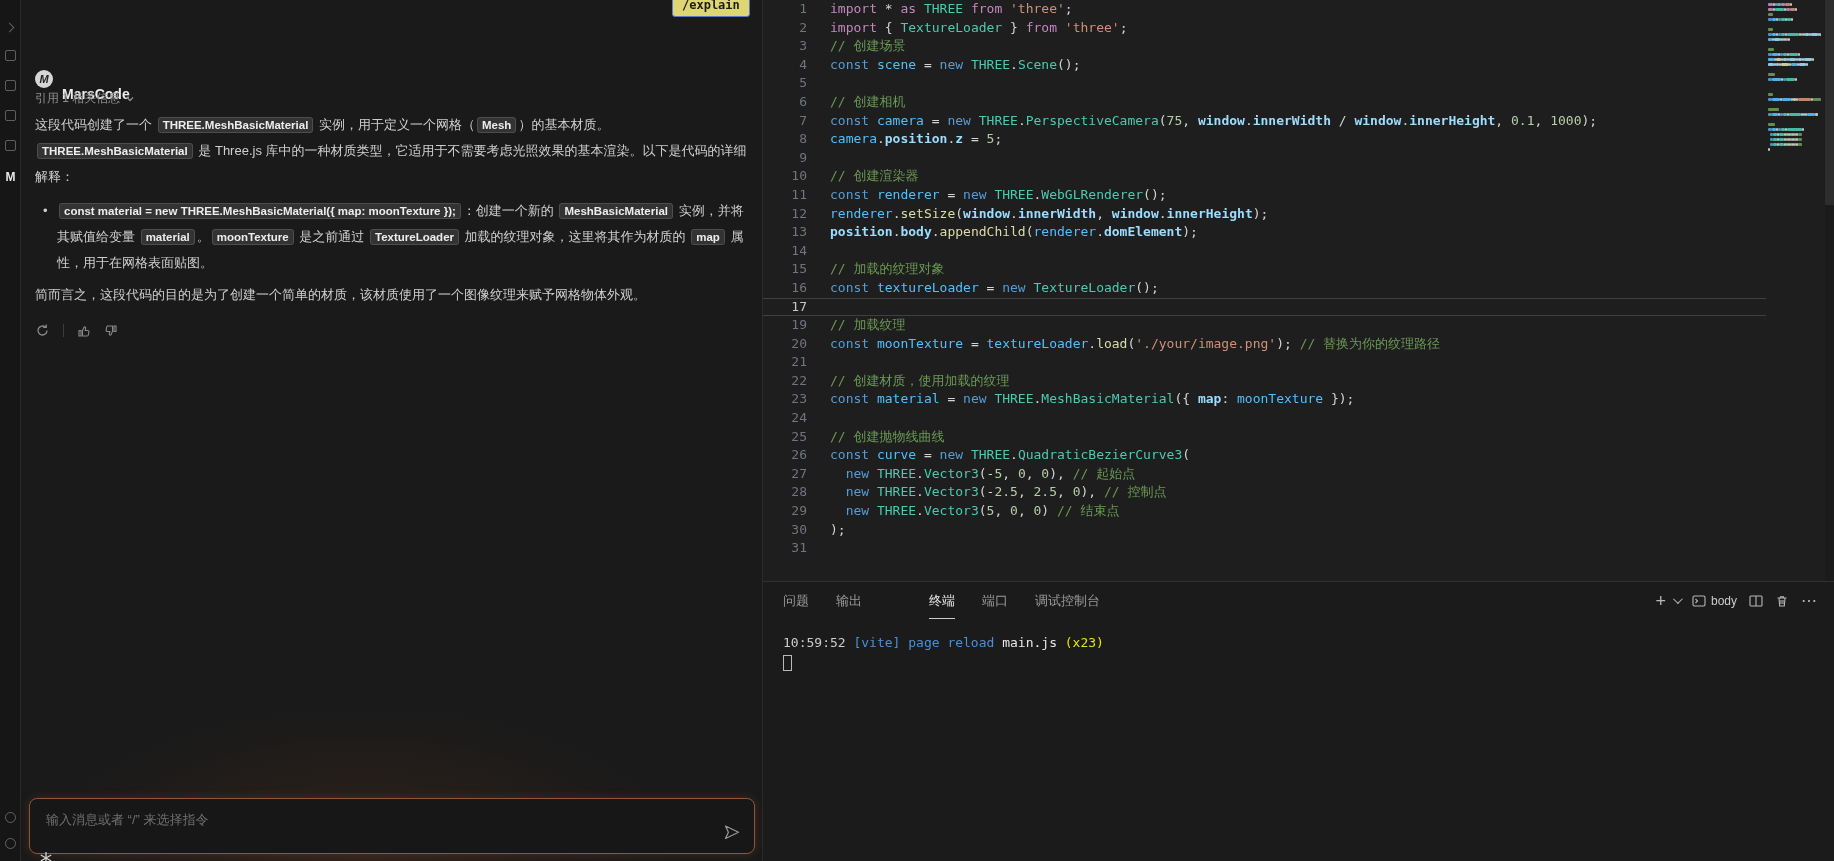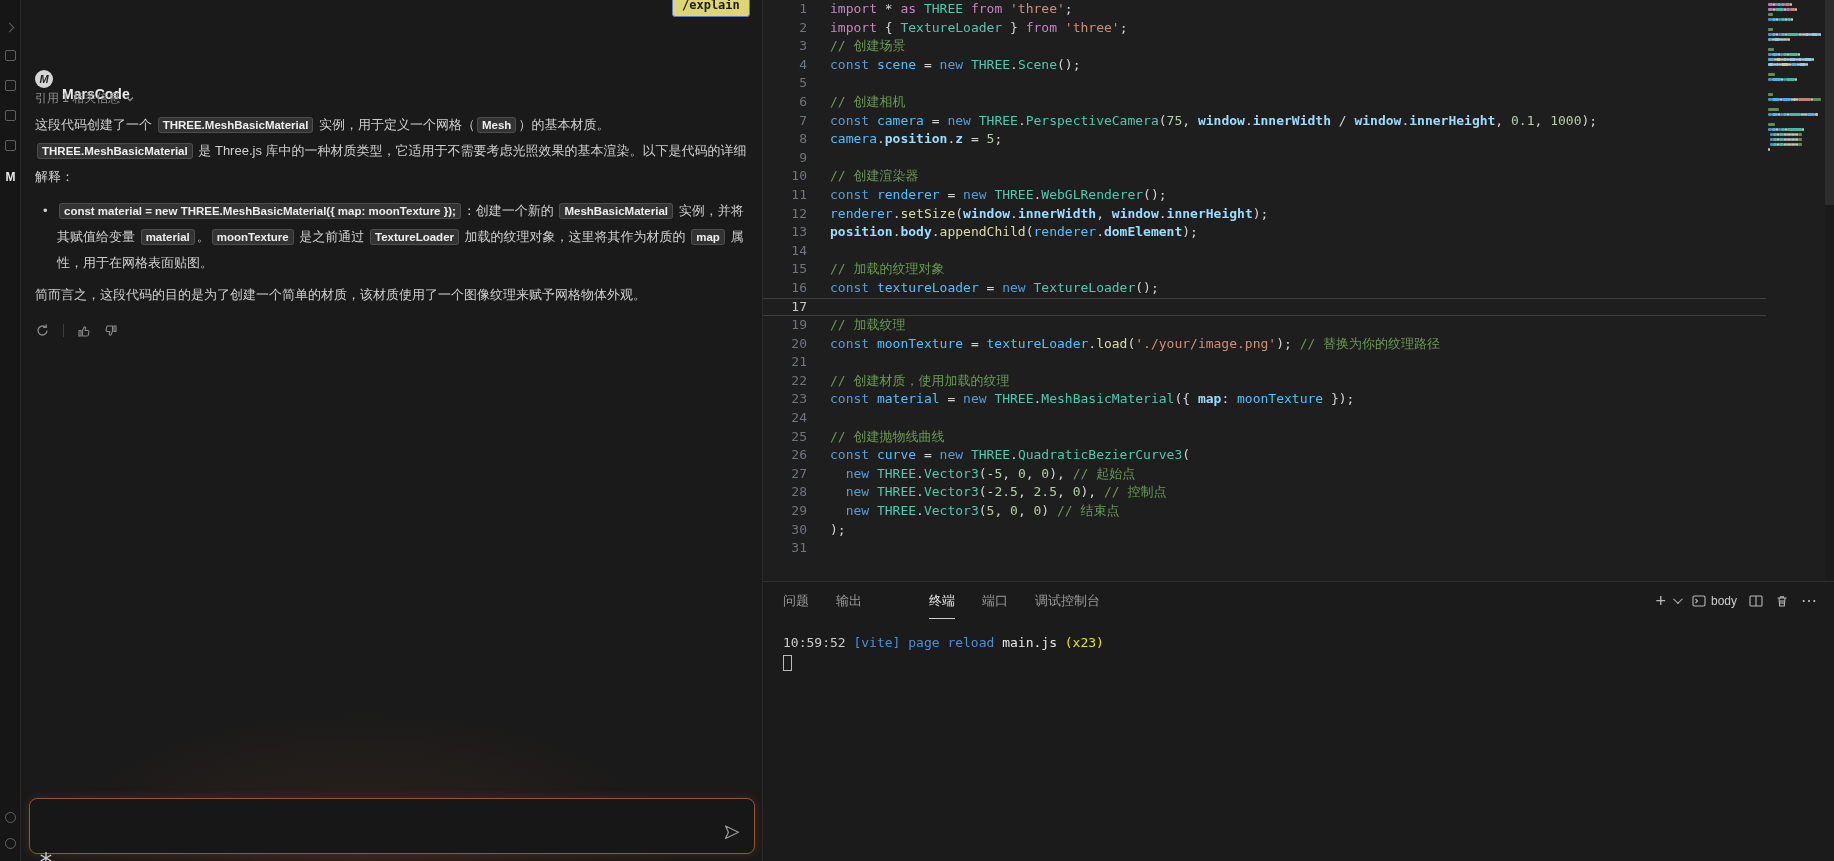--- a/index.html
+++ b/index.html
@@ -154,20 +154,21 @@
         </span>
         <span class="icon-btn">
           <svg width="14" height="14" viewBox="0 0 14 14" style="transform:rotate(180deg)">
             <path d="M2 6.5h2V12H2z M5.5 12h4.6c.6 0 1.1-.4 1.2-1l.6-3.1c.1-.7-.4-1.4-1.2-1.4H8.2l.5-2.4c.1-.6-.3-1.2-1-1.2-.3 0-.6.2-.8.5L5.5 6.5z" fill="none" stroke="#8a8a8a" stroke-width="1.1"></path>
           </svg>
         </span>
       </div>
     </div>
 
     <div id="chat-input-box">
+      <input id="chat-input" placeholder="输入消息或者 “/” 来选择指令" style="">
       <span id="send-btn">
         <svg width="16" height="15" viewBox="0 0 16 15">
           <path d="M1.5 13.5L14.5 7.2 1.5 1l2.9 6.2z" fill="none" stroke="#9a9a9a" stroke-width="1.2" stroke-linejoin="round"></path>
         </svg>
       </span>
     </div>
     <span id="sparkle">
       <svg width="14" height="14" viewBox="0 0 14 14">
         <g stroke="#d4d4d4" stroke-width="1.3">
           <line x1="7" y1="1" x2="7" y2="13"></line>

